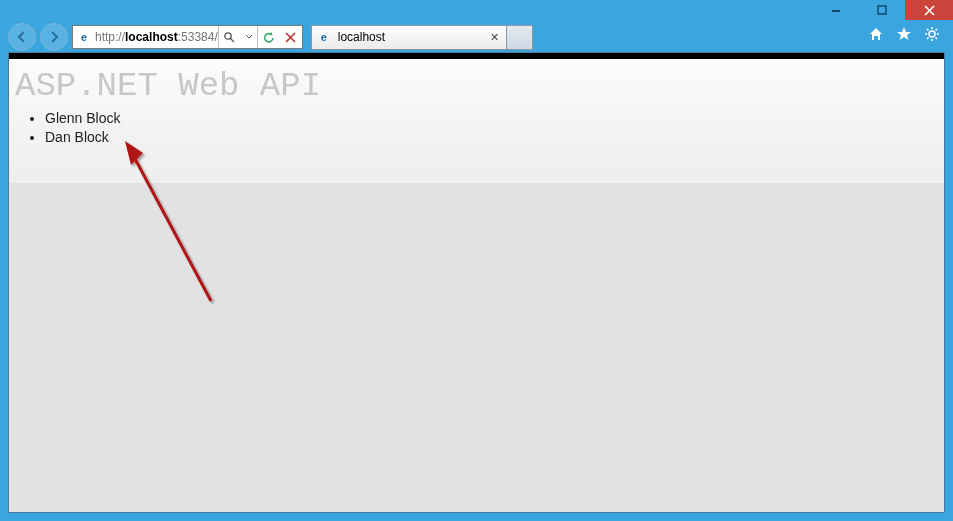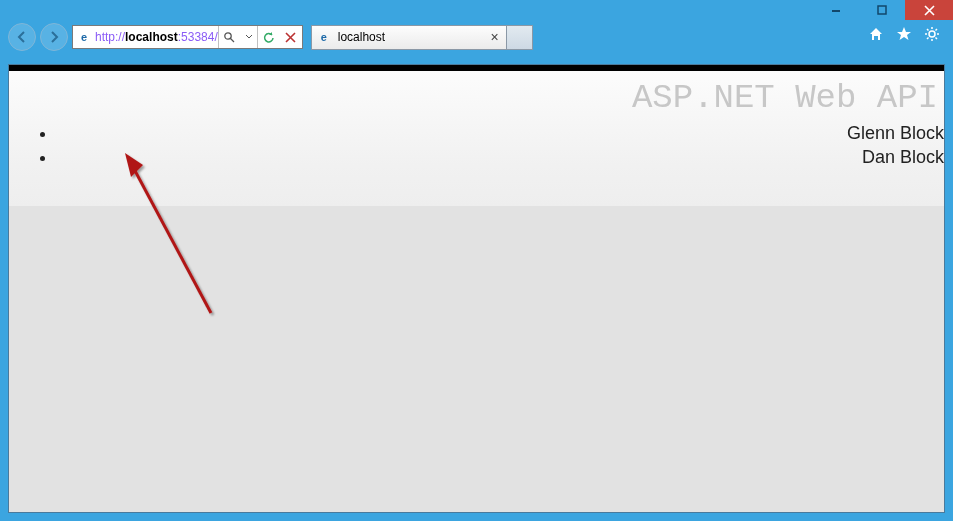--- a/index.html
+++ b/index.html
@@ -45,21 +45,21 @@
     border: 1px solid #7a7a7a;
     display: flex; align-items: center;
     font-size: 12px;
     color: #000;
   }
   .addr-icon {
     width: 18px; height: 18px; margin: 0 2px;
     display: flex; align-items: center; justify-content: center;
   }
   .addr-text { flex: 1; overflow: hidden; white-space: nowrap; }
-  .addr-text .dim { color: #8b5cf6; }
+  .addr-text .dim { color: #737373; }
   .addr-text .bold { font-weight: 600; }
   .addr-sep { width: 1px; height: 100%; background: #c0c0c0; }
   .addr-btn { width: 22px; height: 100%; display:flex; align-items:center; justify-content:center; }
   .tabbar {
     height: 25px;
     margin-left: 4px;
     display: flex; align-items: stretch;
     flex: 1;
   }
   .tab {
@@ -78,42 +78,41 @@
     width: 26px;
     background: linear-gradient(#e2eaf0,#cdd9e4);
     border: 1px solid #8a98a6; border-left:none;
   }
   .cmd-icons { display:flex; gap:10px; margin-left:auto; margin-right:4px; }
   .cmd-icons .ci { color:#fff; width:18px; height:18px; display:flex;align-items:center;justify-content:center;}
 
   
   .viewport {
     flex: 1;
-    margin: 12px 8px 8px 8px;
+    margin: 0 8px 8px 8px;
     background: #e2e2e2;
     border: 1px solid #4a7a9c;
     position: relative;
     overflow: hidden;
-    text-align: right;
   }
   .blackbar { background:#000; height:6px; width:100%; }
   .page {
     background: linear-gradient(#fcfcfc, #f1f1f1 70%, #eeeeee);
     padding-bottom: 36px;
   }
   .page-title {
     font-family: Consolas, "Courier New", monospace;
     font-size: 34px;
     color: #c7c7c7;
     padding: 8px 6px 4px 6px;
     letter-spacing: 0px;
   }
   .list {
-    padding: 0 0 0 48px;
-    font-size: 18px;
+    padding: 0 0 0 36px;
+    font-size: 14px;
     color: #222;
   }
   .list li { list-style: disc; line-height: 1.35; }
 
   .arrow-annot {
     position:absolute;
     left: 112px; top: 88px;
     pointer-events: none;
   }
 

